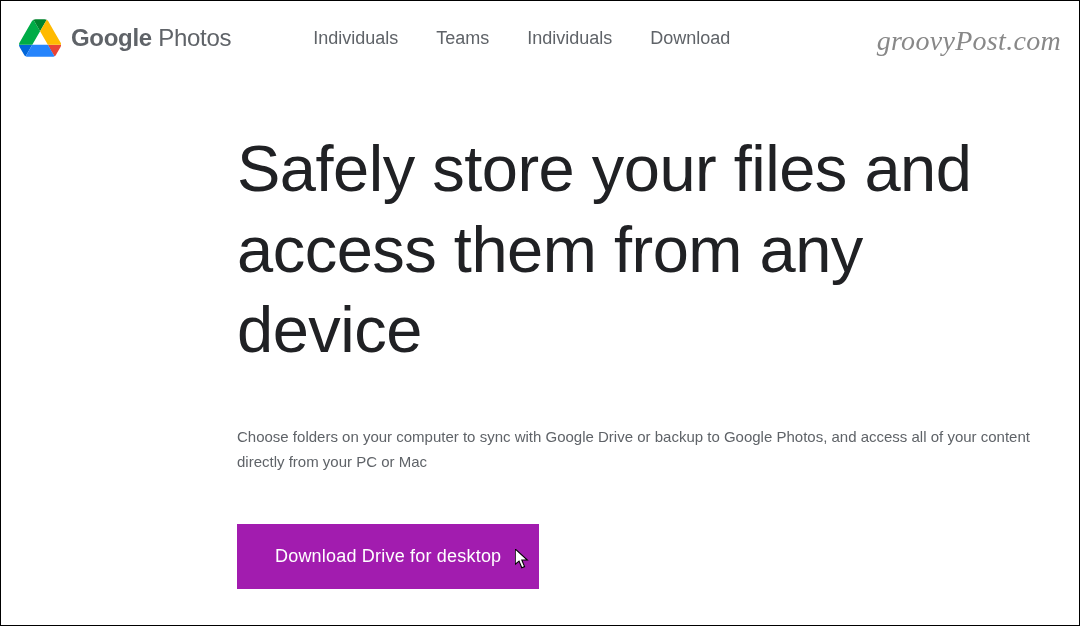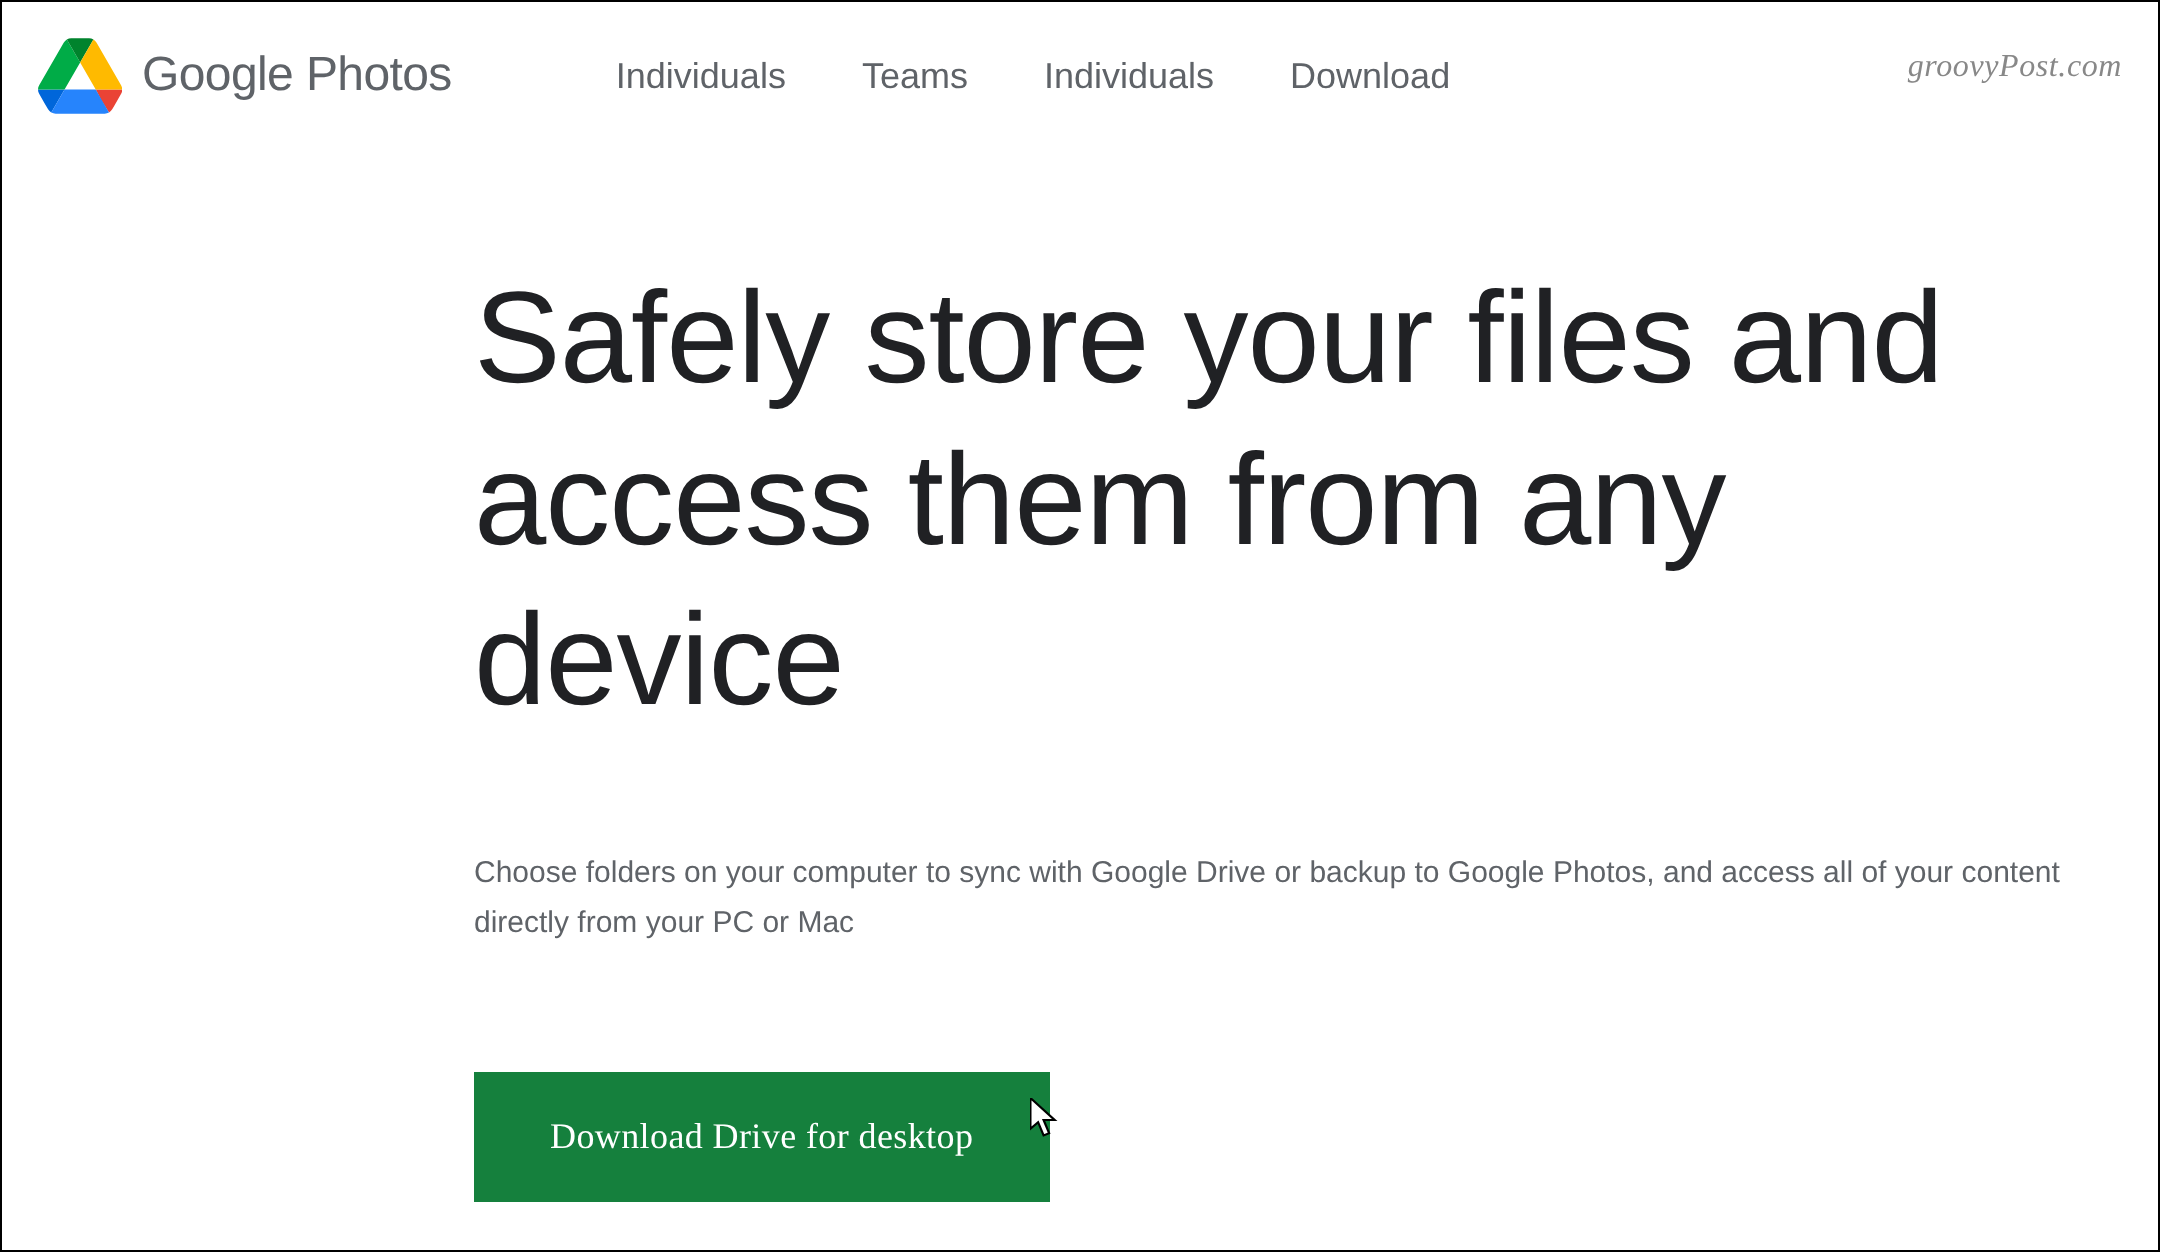--- a/index.html
+++ b/index.html
@@ -29,21 +29,21 @@
     .drive-icon {
       width: 42px;
       height: 38px;
     }
     .logo-text {
       font-size: 24px;
       color: #5f6368;
       letter-spacing: -0.3px;
     }
     .logo-text .google {
-      font-weight: 400;
+      font-weight: 700;
     }
     .logo-text .drive {
       font-weight: 300;
     }
     .nav {
       display: flex;
       gap: 38px;
       margin-left: 82px;
       justify-content: center;
     }
@@ -52,21 +52,21 @@
       color: #5f6368;
       cursor: pointer;
       font-weight: 400;
     }
     .watermark {
       position: absolute;
       right: 18px;
       top: 24px;
       font-family: Georgia, 'Times New Roman', serif;
       font-style: italic;
-      font-size: 16px;
+      font-size: 28px;
       color: #888;
       letter-spacing: 0.3px;
     }
     .main {
       padding: 54px 40px 0 236px;
     }
     .headline {
       font-size: 65px;
       line-height: 1.24;
       color: #202124;
@@ -77,30 +77,29 @@
     }
     .subtext {
       font-size: 15px;
       line-height: 1.65;
       color: #5f6368;
       font-weight: 400;
       margin-bottom: 50px;
       max-width: 800px;
     }
     .download-btn {
-      background: #15803d;
+      background: #a21caf;
       color: #fff;
       border: none;
       padding: 22px 38px;
       font-size: 18px;
       font-weight: 500;
       cursor: pointer;
-      font-family: Liberation Serif, serif;
+      font-family: Liberation Sans, sans-serif;
       letter-spacing: 0.2px;
-      margin-top: 12px;
     }
     .cursor {
       position: absolute;
       left: 514px;
       top: 548px;
       width: 18px;
       height: 22px;
       pointer-events: none;
     }
   </style>

